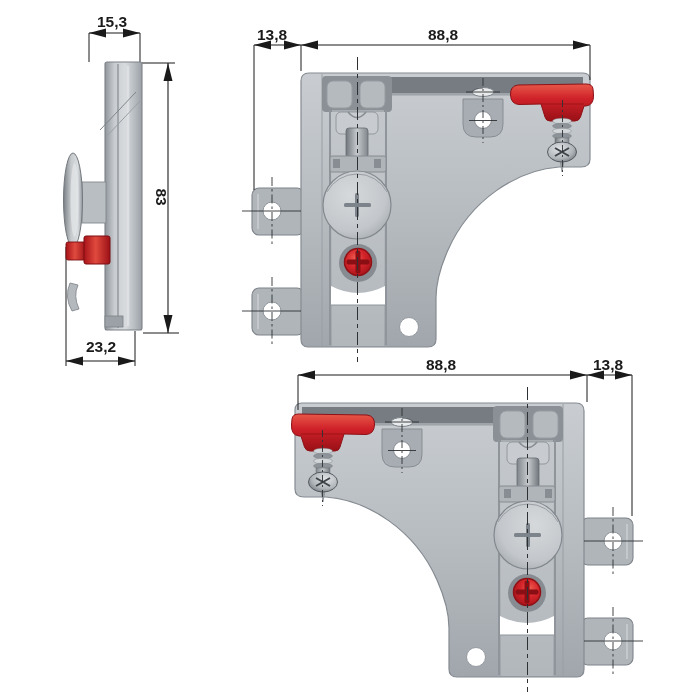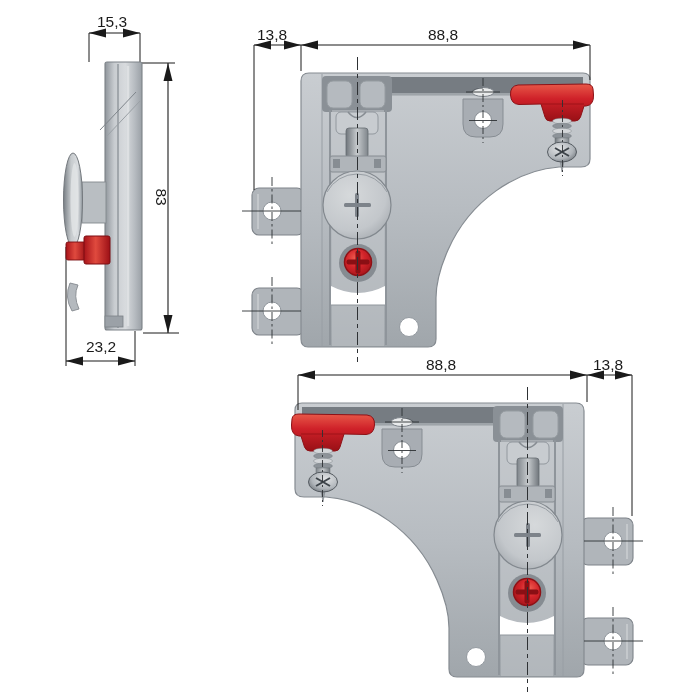--- a/index.html
+++ b/index.html
@@ -2,21 +2,21 @@
 <html style="--background: #ffffff; --line: #1a1a1a; --part-gray: #b7bcc1; --part-gray-dark: #767c82; --part-gray-light: #d6d9dc; --accent-red: #cc2127; --accent-red-dark: #8d1116; --metal: #aeb4b9; --hole-white: #ffffff;"><head>
 <meta charset="utf-8">
 <style>
   html,body{margin:0;padding:0;}
   body{
     width:700px;height:700px;
     background:var(--background,#fff);
     font-family:"Liberation Sans", sans-serif;
     overflow:hidden;
   }
-  #stage{position:relative;width:700px;height:508px;background:var(--background,#fff);}
+  #stage{position:relative;width:700px;height:508px;background:var(--background,#fff);font-weight:bold;}
   svg{display:block;}
   .dim-text{
     fill:var(--line,#1a1a1a);
     font-family:"Liberation Sans", sans-serif;
     font-size:15.5px;
   }
   .dimline{stroke:var(--line,#1a1a1a);stroke-width:1.1;fill:none;}
   .extline{stroke:var(--line,#1a1a1a);stroke-width:1;fill:none;}
   .arrow{fill:var(--line,#1a1a1a);stroke:none;}
   .crosshair{stroke:#2e3134;stroke-width:0.9;fill:none;}

